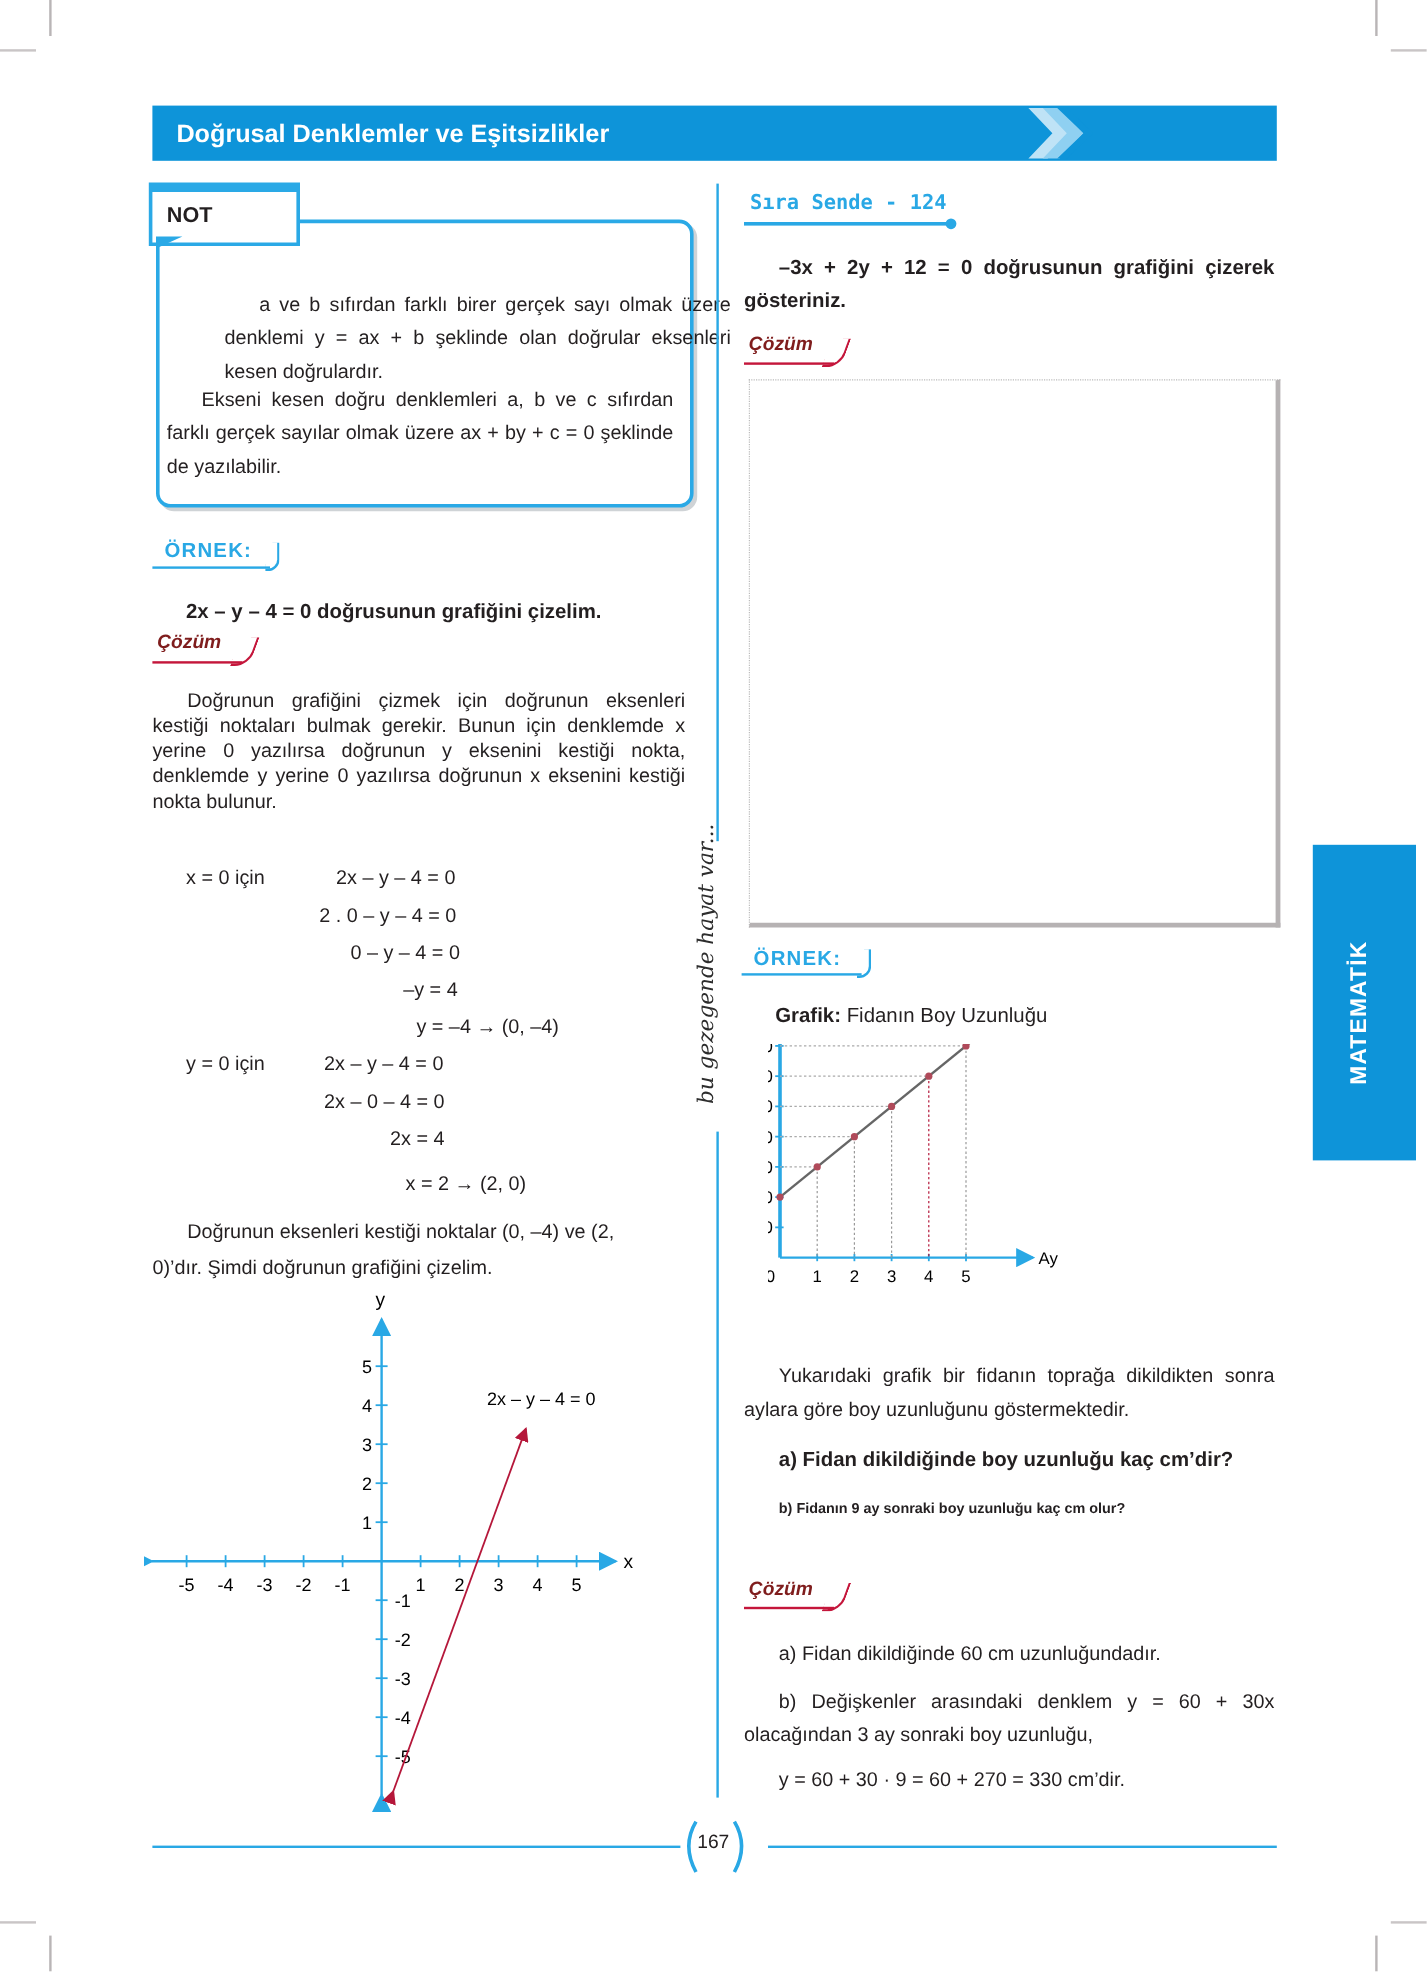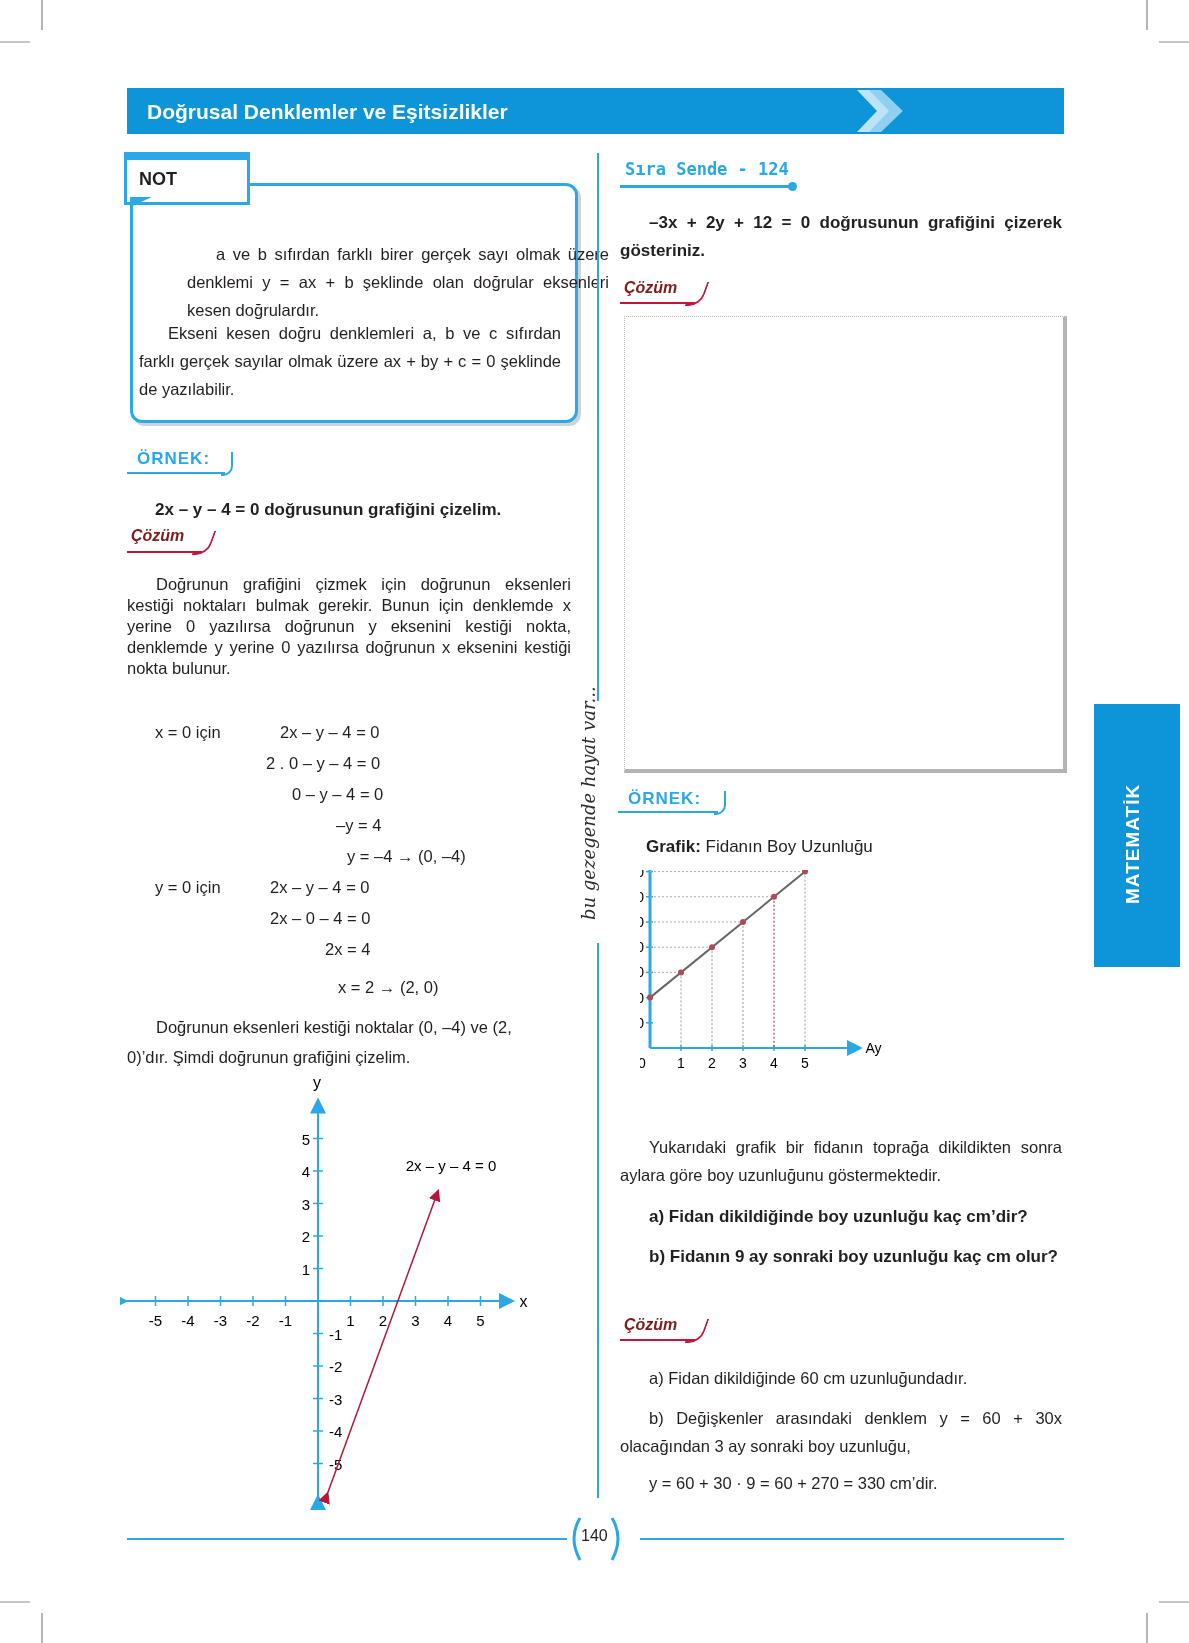--- a/index.html
+++ b/index.html
@@ -245,33 +245,33 @@
     <circle cx="10" cy="127.6" r="3" fill="#b04a5a"></circle>
     <circle cx="41" cy="102.4" r="3" fill="#b04a5a"></circle>
     <circle cx="72" cy="77.2" r="3" fill="#b04a5a"></circle>
     <circle cx="103" cy="52" r="3" fill="#b04a5a"></circle>
     <circle cx="134" cy="26.80000000000001" r="3" fill="#b04a5a"></circle>
     <circle cx="165" cy="1.5999999999999943" r="3" fill="#b04a5a"></circle>
   </svg>
 
 <div class="abs para" style="left:620px;top:1133px;width:442px;text-indent:29px;">Yukarıdaki grafik bir fidanın toprağa dikildikten sonra aylara göre boy uzunluğunu göstermektedir.</div>
 <div class="abs bold para" style="left:620px;top:1203px;width:442px;text-indent:29px;font-size:17px;">a) Fidan dikildiğinde boy uzunluğu kaç cm’dir?</div>
-<div class="abs bold para" style="left:620px;top:1243px;width:442px;text-indent:29px;font-size:17px;">b) Fidanın 9 ay sonraki boy uzunluğu kaç cm olur?</div>
+<div class="abs bold para" style="left:620px;top:1243px;width:442px;text-indent:29px;font-size:12px;">b) Fidanın 9 ay sonraki boy uzunluğu kaç cm olur?</div>
 
 <div class="abs cozum-tag" style="left:624px;top:1316px;">Çözüm</div>
 <div class="abs cozum-line" style="left:620px;top:1339px;width:75px;"></div>
 <div class="abs cozum-slash" style="left:689px;top:1319px;"></div>
 
 <div class="abs para" style="left:620px;top:1364px;width:442px;text-indent:29px;">a) Fidan dikildiğinde 60 cm uzunluğundadır.</div>
 <div class="abs para" style="left:620px;top:1404px;width:442px;text-indent:29px;">b) Değişkenler arasındaki denklem y = 60 + 30x olacağından 3 ay sonraki boy uzunluğu,</div>
 <div class="abs eq" style="left:649px;top:1474px;">y = 60 + 30 · 9 = 60 + 270 = 330 cm’dir.</div>
 
 <div class="abs side-tab">
     <span>MATEMATİK</span>
   </div>
 
 <div class="abs footer-line" style="left:127px;width:440px;"></div>
 <div class="abs footer-line" style="left:640px;width:424px;"></div>
 <svg class="abs" style="left:560px;top:1510px;" width="72" height="60">
   <path d="M20,8 Q8,28 20,50" stroke="#29a8e5" stroke-width="3" fill="none"></path>
   <path d="M52,8 Q64,28 52,50" stroke="#29a8e5" stroke-width="3" fill="none"></path>
 </svg>
-<div class="abs page-num">140</div>
+<div class="abs page-num">167</div>
 
 </body></html>

